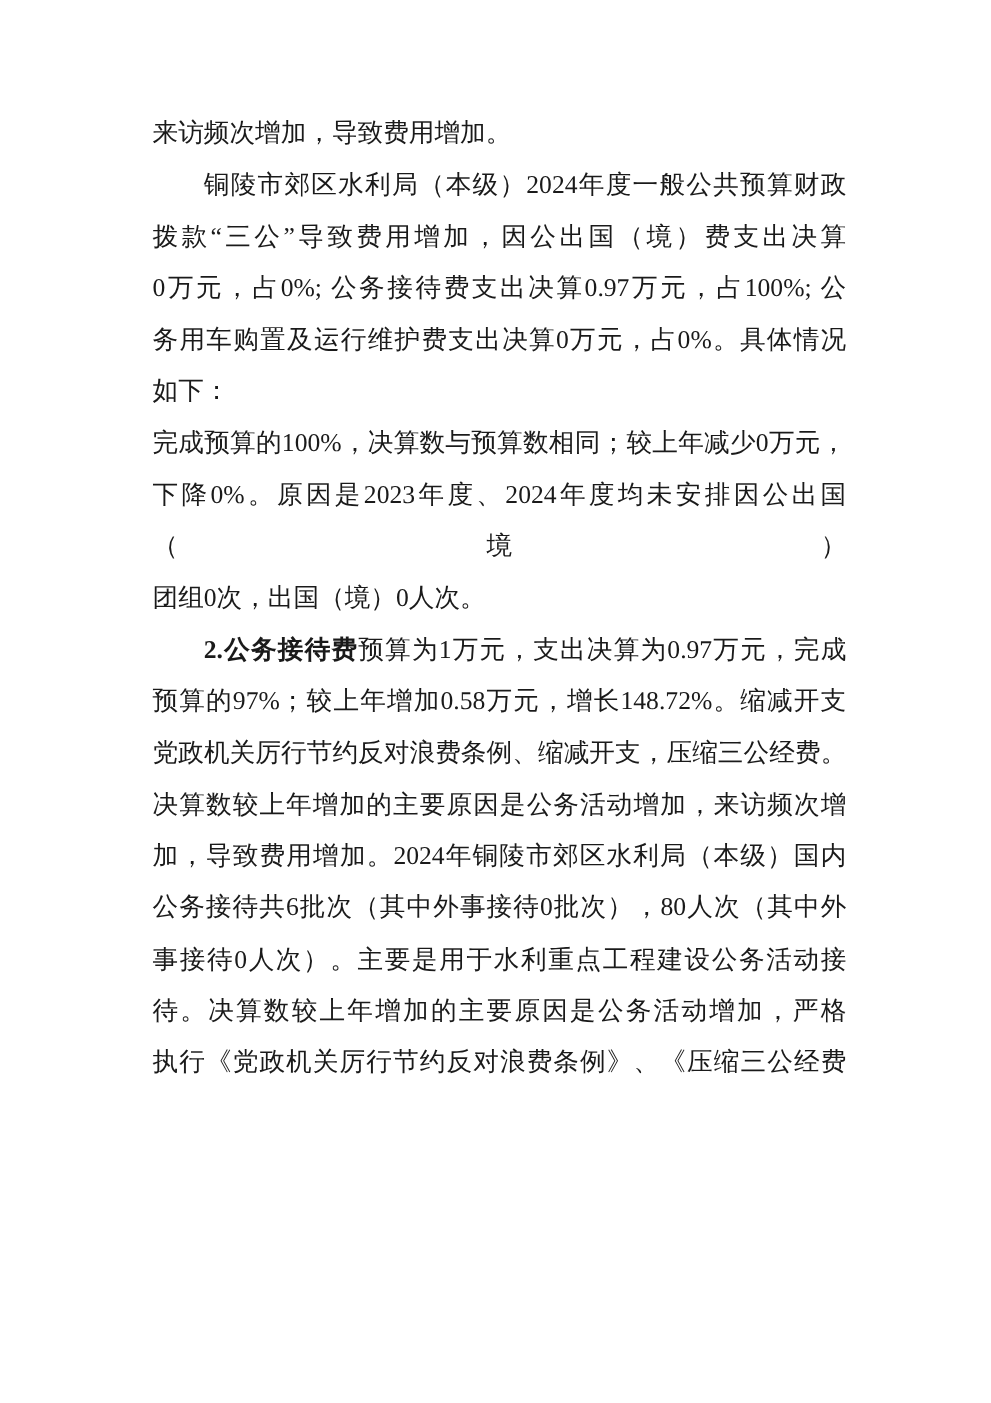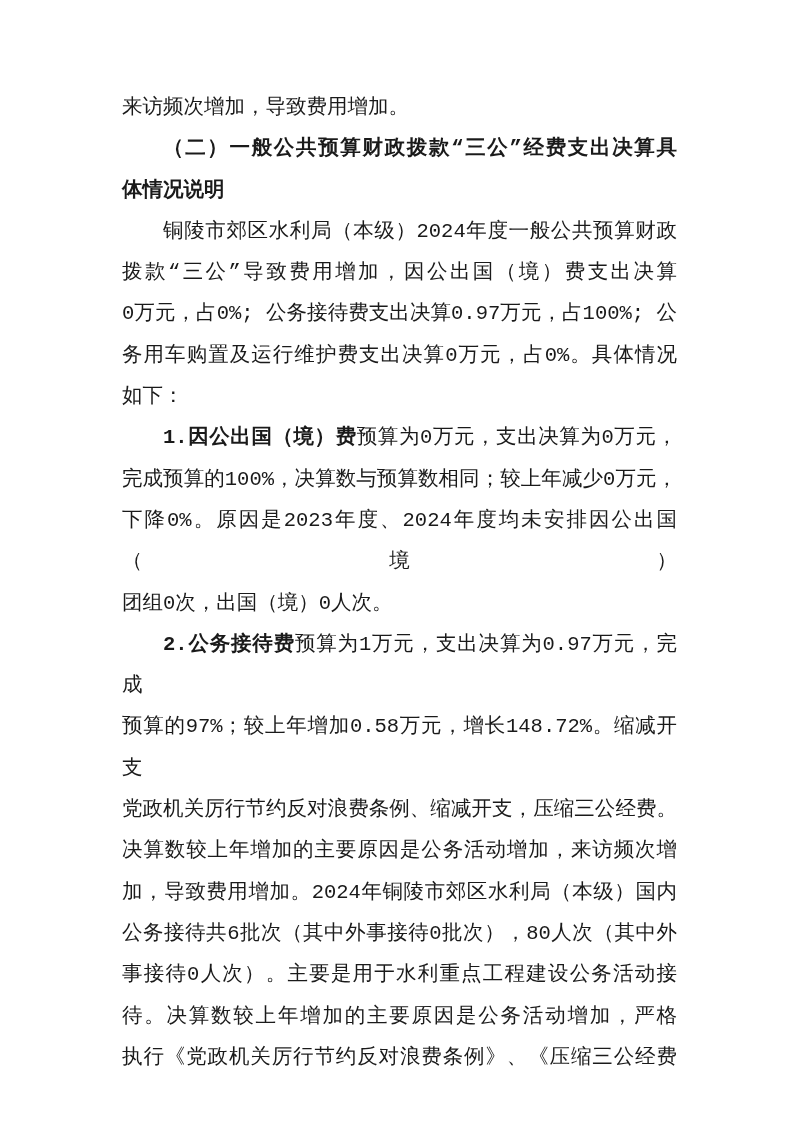--- a/index.html
+++ b/index.html
@@ -12,21 +12,21 @@
     width: 793px;
     height: 1122px;
     background: #ffffff;
     overflow: hidden;
   }
   .doc-content {
     position: absolute;
     left: 122px;
     top: 87px;
     width: 555px;
-    font-family: Liberation Mono, monospace;
+    font-family: Liberation Serif, serif;
     font-size: 20.5px;
     line-height: 41.3px;
     color: #1a1a1a;
     letter-spacing: 0;
   }
   .para { margin: 0; padding: 0; }
   .line {
     text-align: left;
     overflow: visible;
   }
@@ -43,32 +43,27 @@
 </style>
 </head>
 <body>
 
 <div class="page">
   <div class="doc-content">
       <div class="para">
         <div class="line"><span>来访频次增加，导致费用增加。</span></div>
       </div>
       <div class="para">
-        <div class="line indent justify"><span class="bold">（二）一般公共预算财政拨款“三公”经费支出决算具</span></div>
-        <div class="line"><span class="bold">体情况说明</span></div>
-      </div>
-      <div class="para">
         <div class="line indent justify"><span>铜陵市郊区水利局（本级）2024年度一般公共预算财政</span></div>
         <div class="line justify"><span>拨款“三公”导致费用增加，因公出国（境）费支出决算</span></div>
         <div class="line justify"><span>0万元，占0%; 公务接待费支出决算0.97万元，占100%; 公</span></div>
         <div class="line justify"><span>务用车购置及运行维护费支出决算0万元，占0%。具体情况</span></div>
         <div class="line"><span>如下：</span></div>
       </div>
       <div class="para">
-        <div class="line indent justify"><span class="bold">1.因公出国（境）费</span><span>预算为0万元，支出决算为0万元，</span></div>
         <div class="line justify"><span>完成预算的100%，决算数与预算数相同；较上年减少0万元，</span></div>
         <div class="line justify"><span>下降0%。原因是2023年度、2024年度均未安排因公出国（境）</span></div>
         <div class="line"><span>团组0次，出国（境）0人次。</span></div>
       </div>
       <div class="para">
         <div class="line indent justify"><span class="bold">2.公务接待费</span><span>预算为1万元，支出决算为0.97万元，完成</span></div>
         <div class="line justify"><span>预算的97%；较上年增加0.58万元，增长148.72%。缩减开支</span></div>
         <div class="line justify"><span>党政机关厉行节约反对浪费条例、缩减开支，压缩三公经费。</span></div>
         <div class="line justify"><span>决算数较上年增加的主要原因是公务活动增加，来访频次增</span></div>
         <div class="line justify"><span>加，导致费用增加。2024年铜陵市郊区水利局（本级）国内</span></div>

